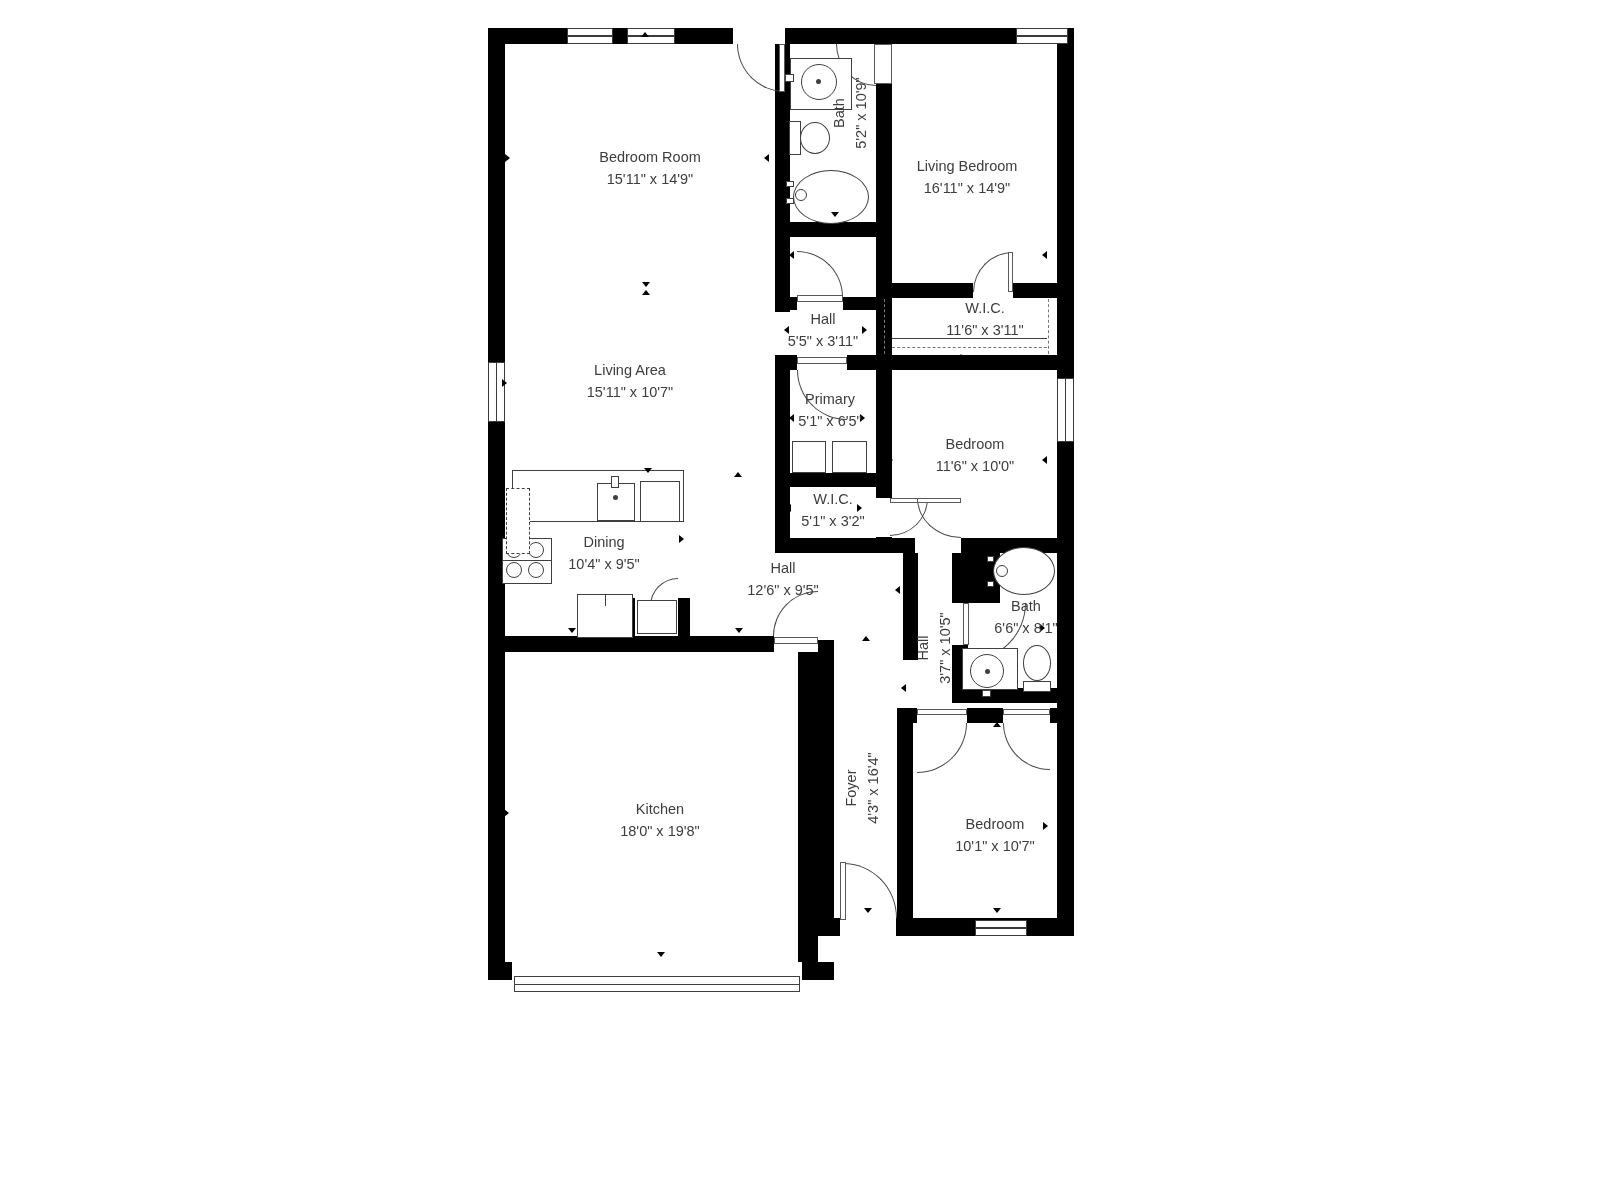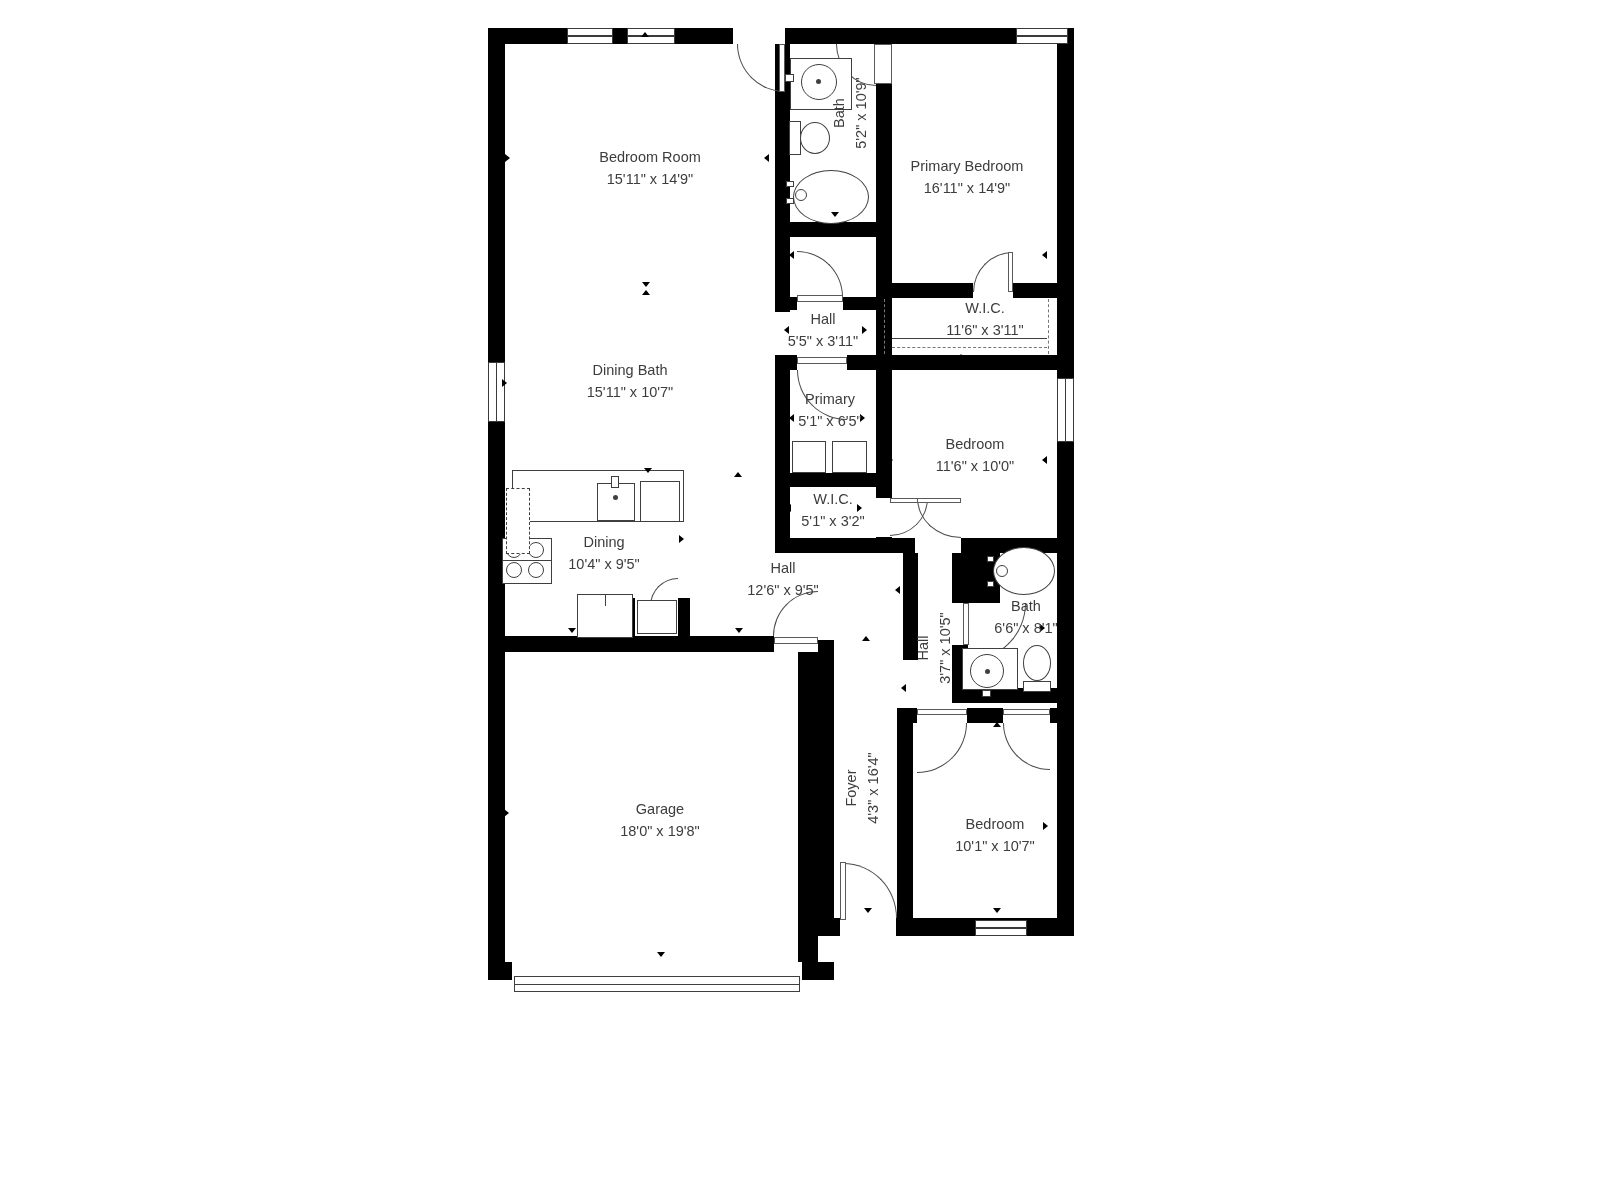--- a/index.html
+++ b/index.html
@@ -202,33 +202,33 @@
       <div class="marker m-d" style="left: 831px; top: 212px;"></div>
       <div class="room-label" style="left: 650px; top: 168px;">
         <div>Bedroom Room</div>
         <div>15'11" x 14'9"</div>
       </div>
       <div class="room-label rot" style="left: 850px; top: 113px;">
         <div>Bath</div>
         <div>5'2" x 10'9"</div>
       </div>
       <div class="room-label" style="left: 967px; top: 177px;">
-        <div>Primary Bedroom</div>
+        <div>Living Bedroom</div>
         <div>16'11" x 14'9"</div>
       </div>
       <div class="room-label" style="left: 823px; top: 330px;">
         <div>Hall</div>
         <div>5'5" x 3'11"</div>
       </div>
       <div class="room-label" style="left: 985px; top: 319px;">
         <div>W.I.C.</div>
         <div>11'6" x 3'11"</div>
       </div>
       <div class="room-label" style="left: 630px; top: 381px;">
-        <div>Dining Bath</div>
+        <div>Living Area</div>
         <div>15'11" x 10'7"</div>
       </div>
       <div class="room-label" style="left: 830px; top: 410px;">
         <div>Primary</div>
         <div>5'1" x 6'5"</div>
       </div>
       <div class="room-label" style="left: 975px; top: 455px;">
         <div>Bedroom</div>
         <div>11'6" x 10'0"</div>
       </div>
@@ -246,21 +246,21 @@
       </div>
       <div class="room-label rot" style="left: 934px; top: 648px;">
         <div>Hall</div>
         <div>3'7" x 10'5"</div>
       </div>
       <div class="room-label" style="left: 1026px; top: 617px;">
         <div>Bath</div>
         <div>6'6" x 8'1"</div>
       </div>
       <div class="room-label" style="left: 660px; top: 820px;">
-        <div>Garage</div>
+        <div>Kitchen</div>
         <div>18'0" x 19'8"</div>
       </div>
       <div class="room-label rot" style="left: 862px; top: 788px;">
         <div>Foyer</div>
         <div>4'3" x 16'4"</div>
       </div>
       <div class="room-label" style="left: 995px; top: 835px;">
         <div>Bedroom</div>
         <div>10'1" x 10'7"</div>
       </div>

